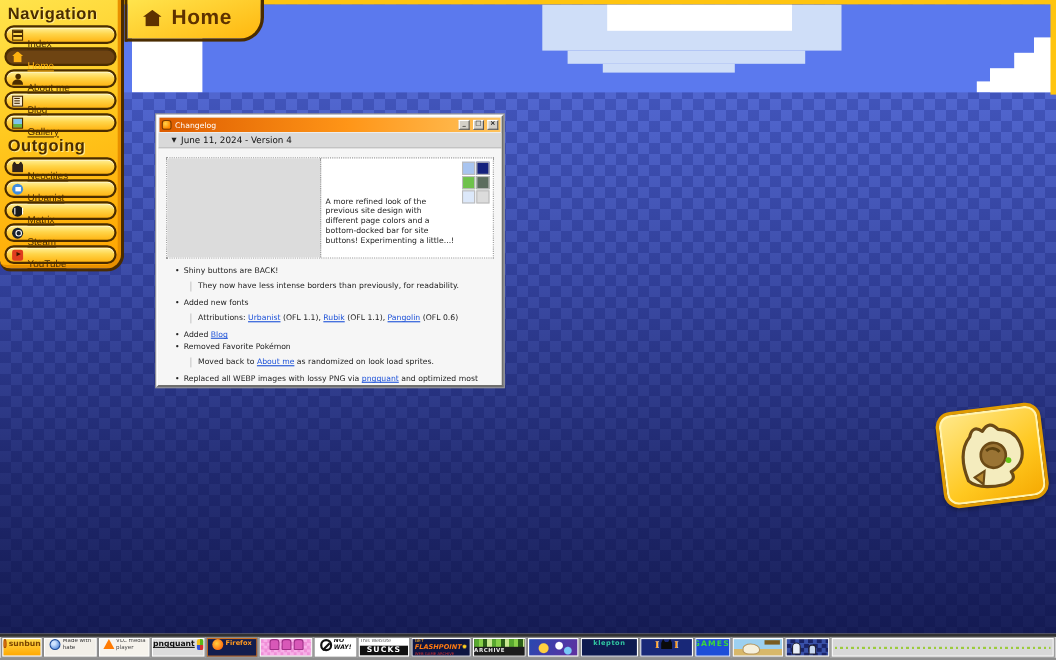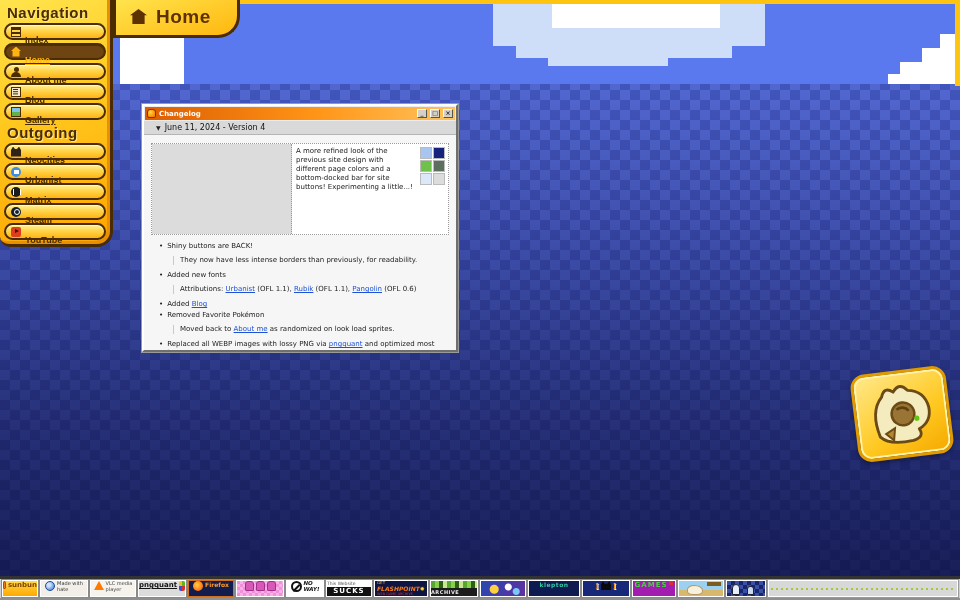--- a/index.html
+++ b/index.html
@@ -35,21 +35,21 @@
     border-right:3px solid #4a2c00; border-bottom:3px solid #4a2c00;
     border-radius:0 0 16px 10px; padding:3px 3px 4px 3px;
     box-shadow:inset -3px -3px 0 #e89000;
   }
   .side-heading { font-size:15px; font-weight:800; color:#4a2c00; letter-spacing:0.5px;
     text-shadow:1px 1px 0 #ffe98a; padding:1px 0 2px 4px; }
   .pill { height:17px; margin:0 1px 3px 1px; border:2px solid #4a2c00; border-radius:10px;
     background:linear-gradient(#fff19b, #ffd54a 45%, #ffb513);
     display:flex; align-items:center; gap:4px; padding:0 5px; cursor:pointer;
     box-shadow:inset 0 1px 0 rgba(255,255,255,0.7); }
-  .pill-label { font-size:9px; font-weight:700; color:#4a2c00; text-decoration:underline; white-space:nowrap;margin-top:16px; }
+  .pill-label { font-size:9px; font-weight:400; color:#4a2c00; text-decoration:underline; white-space:nowrap;margin-top:16px; }
   .pill.active { background:#6e4412; box-shadow:inset 0 1px 0 rgba(0,0,0,0.3); }
   .pill.active .pill-label { color:#ffb210; }
 
   .s-icon { width:10px; height:10px; flex:0 0 auto; position:relative; display:inline-block; }
   .i-index { background:repeating-linear-gradient(180deg,#4a2c00 0 2px,#ffd54a 2px 4px); border:1px solid #4a2c00; }
   .i-home { background:#4a2c00; clip-path:polygon(50% 0, 100% 45%, 85% 45%, 85% 100%, 15% 100%, 15% 45%, 0 45%); }
   .pill.active .i-home { background:#ffb210; }
   .i-user { }
   .i-user::before { content:""; position:absolute; left:2.5px; top:0; width:5px; height:5px; border-radius:50%; background:#4a2c00; }
   .i-user::after { content:""; position:absolute; left:0; bottom:0; width:10px; height:5px; border-radius:5px 5px 0 0; background:#4a2c00; }
@@ -74,31 +74,31 @@
   .tab-home-icon { width:17px; height:15px; background:#5e3200; clip-path:polygon(50% 0, 100% 42%, 86% 42%, 86% 100%, 14% 100%, 14% 42%, 0 42%); }
   .tab-label { font-size:19px; font-weight:800; color:#5e3200; letter-spacing:0.5px; }
 
   
   .win { position:absolute; left:142px; top:104px; width:316px; height:248px; z-index:7;
     background:#ececec; border:2px solid; border-color:#ffffff #6f6f6f #6f6f6f #ffffff;
     outline:1px solid #9a9a9a; overflow:hidden; font-family:"DejaVu Sans", sans-serif; }
   .win-titlebar { height:13px; margin:1px; background:linear-gradient(90deg,#dd5c00, #ff9517 55%, #ffc35c);
     display:flex; align-items:center; padding:0 2px; gap:3px; }
   .win-icon { width:9px; height:9px; border-radius:3px 3px 2px 2px; background:radial-gradient(circle at 35% 35%, #ffd24a, #ff8c00 70%); border:1px solid #7a3c00; flex:0 0 auto; }
-  .win-title { font-size:7px; font-weight:700; color:#fff; flex:1; }
+  .win-title { font-size:7px; font-weight:400; color:#fff; flex:1; }
   .win-btn { width:10px; height:9px; background:#d4d0c8; border:1px solid; border-color:#fff #555 #555 #fff;
     font-size:6px; line-height:6px; text-align:center; color:#111; cursor:pointer; font-weight:700; }
   .entry-row { height:14px; background:#d9d9d9; border-bottom:1px solid #b5b5b5; display:flex; align-items:center; gap:4px; padding:0 12px; cursor:pointer; }
   .entry-caret { font-size:6px; color:#222; }
   .entry-title { font-size:8px; color:#111; font-weight:500; }
   .win-body { background:#f6f6f6; height:100%; padding:8px 7px 0 7px; }
   .panels { display:flex; height:92px; border:1px dotted #9a9a9a; background:#fff; }
   .panel-left { width:140px; background:#dcdcdc; border-right:1px dotted #9a9a9a; }
   .panel-right { flex:1; padding:3px 4px; position:relative; }
-  .panel-text { font-size:7px; line-height:9px; color:#222; width:118px; }
+  .panel-text { font-size:7px; line-height:9px; color:#222; width:118px;margin-top:32px; }
   .swatches { position:absolute; right:3px; top:3px; display:grid; grid-template-columns:12px 12px; grid-auto-rows:12px; gap:1px; }
   .sw { border:0.5px solid #bbb; }
   .bullets { padding:7px 2px 0 8px; }
   .bl { font-size:7px; line-height:9px; color:#222; margin-bottom:5px; display:flex; gap:4px; }
   .bl .dot { font-size:7px; }
   .bl-sub { font-size:7px; line-height:9px; color:#222; margin:5px 0 6px 14px; padding-left:6px; border-left:1px solid #c9c9c9; width:286px; }
   .bl.tight { margin-bottom:2px; }
   .lnk { color:#1c51d8; text-decoration:underline; cursor:pointer;text-align:right; }
 
   
@@ -150,21 +150,21 @@
   .b-flash .t3 { font-size:3.5px; color:#d03030; line-height:4px; }
   .b-archive { width:48px; flex-direction:column; gap:0; background:#1c1c1c; }
   .b-archive .pix { width:100%; height:8px; background:repeating-linear-gradient(90deg,#58a830 0 4px,#88d048 4px 8px,#2c6018 8px 12px,#c8e890 12px 16px); }
   .b-archive .txt { font-size:5px; font-weight:700; color:#e8e8e8; letter-spacing:0.5px; line-height:8px; }
   .b-sparkle { width:46px; background:radial-gradient(circle at 30% 55%, #ffd040 4px, transparent 5px), radial-gradient(circle at 62% 40%, #fff 3px, transparent 4px), radial-gradient(circle at 80% 70%, #78c8f8 3px, transparent 4px), linear-gradient(120deg,#2848b0,#6030a0); }
   .b-klepton { width:52px; background:#0e1a50; }
   .b-klepton .txt { font-size:6px; font-weight:700; color:#32c8a2; letter-spacing:0.5px; }
   .b-cat { width:48px; background:#182878; }
   .b-cat .ii { font-family:"Liberation Serif", serif; font-size:9px; font-weight:800; color:#ff9818; text-shadow:0.5px 0.5px 0 #fff; }
   .b-cat .catface { width:10px; height:9px; background:#0a0a0a; clip-path:polygon(0 40%, 18% 0, 36% 30%, 64% 30%, 82% 0, 100% 40%, 100% 100%, 0 100%); }
-  .b-games { width:44px; background:#a21caf; }
+  .b-games { width:32px; background:#1d4ed8; }
   .b-games .txt { font-size:7px; font-weight:700; color:#3cd83c; letter-spacing:1px; }
   .b-games .dotr { width:4px; height:4px; background:#d83030; box-shadow:0 -5px 0 #3060f0; }
   .b-furret { width:46px; background:linear-gradient(#9cd0f0 60%, #d8b86a 60%); position:relative; }
   .b-furret .crit { position:absolute; left:8px; top:4px; width:16px; height:10px; border-radius:50% 60% 40% 40%; background:#f6f0dc; border:1px solid #b89860; }
   .b-furret .tag { position:absolute; right:2px; top:1px; width:14px; height:4px; background:#7a5c20; }
   .b-penguin { width:40px; background:repeating-conic-gradient(#1a2468 0% 25%, #3850a8 25% 50%); background-size:8px 8px; position:relative; }
   .b-penguin .p1 { position:absolute; left:5px; top:3px; width:8px; height:11px; background:#e8eef8; border-radius:4px 4px 0 0; border:1px solid #223; }
   .b-penguin .p2 { position:absolute; left:20px; top:5px; width:7px; height:9px; background:#c8d8f0; border-radius:3px 3px 0 0; border:1px solid #223; }
 </style>
 </head>

